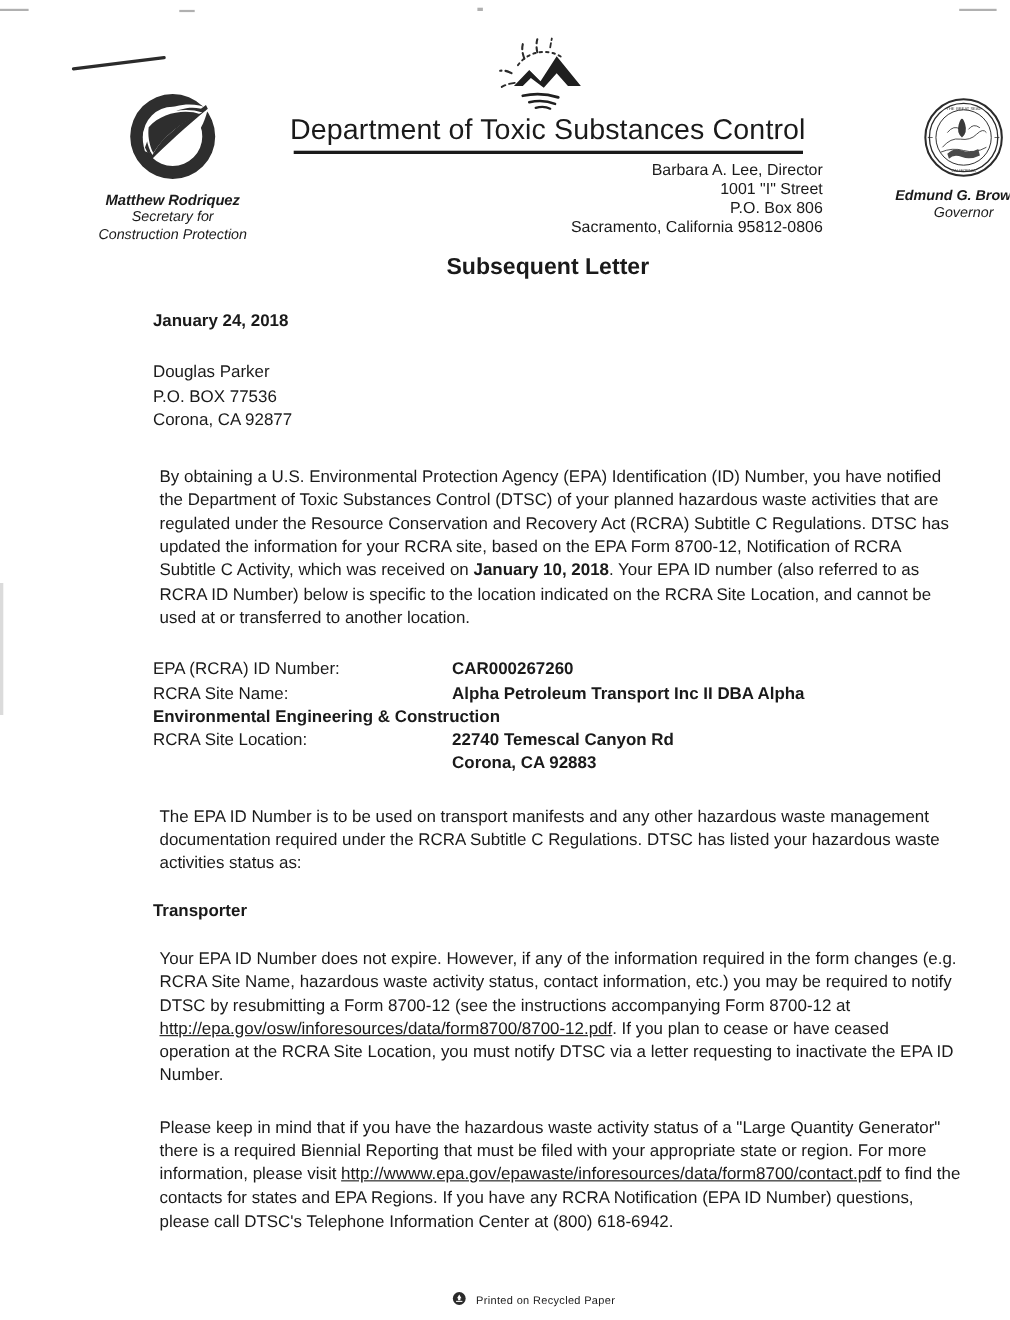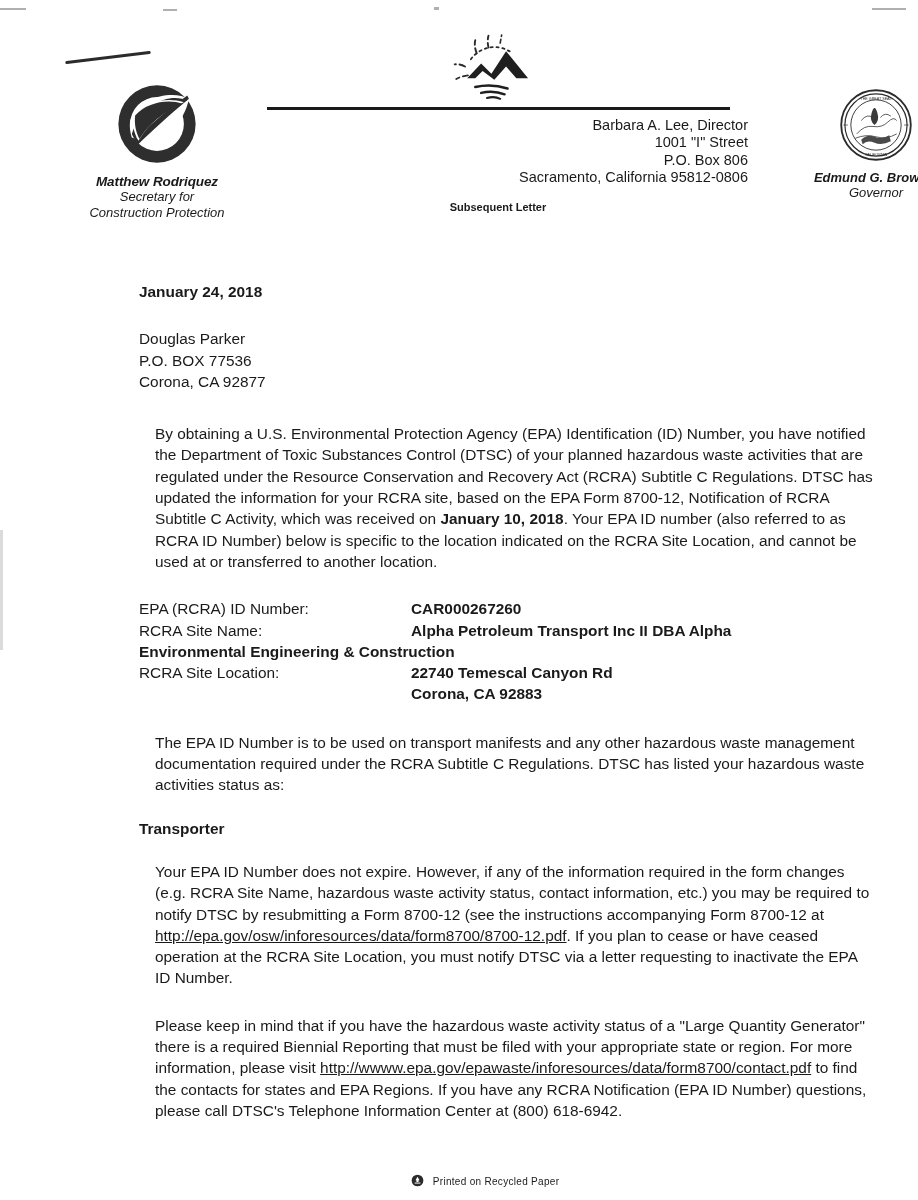--- a/index.html
+++ b/index.html
@@ -85,21 +85,21 @@
     background: #1a1a1a;
     margin: 5px auto 7px auto;
     width: 463px;
   }
   .hdr-addr {
     font-size: 14.5px;
     line-height: 17.5px;
     text-align: right;
   }
   .hdr-subject {
-    font-size: 11px;
+    font-size: 21px;
     font-weight: bold;
     margin-top: 14px;
   }
 
   .hdr-right {
     position: absolute;
     left: 796px;
     top: 88px;
     width: 160px;
     text-align: center;
@@ -128,21 +128,21 @@
     top: 281px;
     width: 735px;
     font-size: 15.4px;
     line-height: 21.3px;
   }
   .date-line { margin-bottom: 26px; font-weight: bold; }
   .recipient { margin-bottom: 31px; }
   .recipient div { white-space: nowrap; }
 
   p.para {
-    margin: 0 0 26px 16px;
+    margin: 0 0 26px 6px;
     text-align: left;
   }
   p.para.tight { margin-bottom: 22px; }
 
   .idblock {
     margin: 0 0 27px 0;
   }
   .idrow {
     display: flex;
     align-items: baseline;
@@ -230,20 +230,21 @@
       </g>
 
       <path d="M33 64 L52 44 L66 58 L86 27 L116 64 L100 64 L86 48 L70 66 L54 54 L44 64 Z" fill="#1f1f1f"></path>
 
       <g fill="none" stroke="#1f1f1f" stroke-linecap="round">
         <path d="M44 76 q22 -5 44 2" stroke-width="3.4"></path>
         <path d="M52 84 q17 -4 32 2" stroke-width="3.2"></path>
         <path d="M60 91 q10 -3 18 1" stroke-width="2.8"></path>
       </g>
     </svg>
+    <div class="dtsc-title">Department of Toxic Substances Control</div>
     <div class="hdr-rule"></div>
     <div class="hdr-addr">Barbara A. Lee, Director</div>
     <div class="hdr-addr">1001 "I" Street</div>
     <div class="hdr-addr">P.O. Box 806</div>
     <div class="hdr-addr">Sacramento, California 95812-0806</div>
     <div class="hdr-subject">Subsequent Letter</div>
   </div>
 
   <div class="hdr-right">
     <svg class="seal" viewBox="0 0 100 100" aria-hidden="true">

